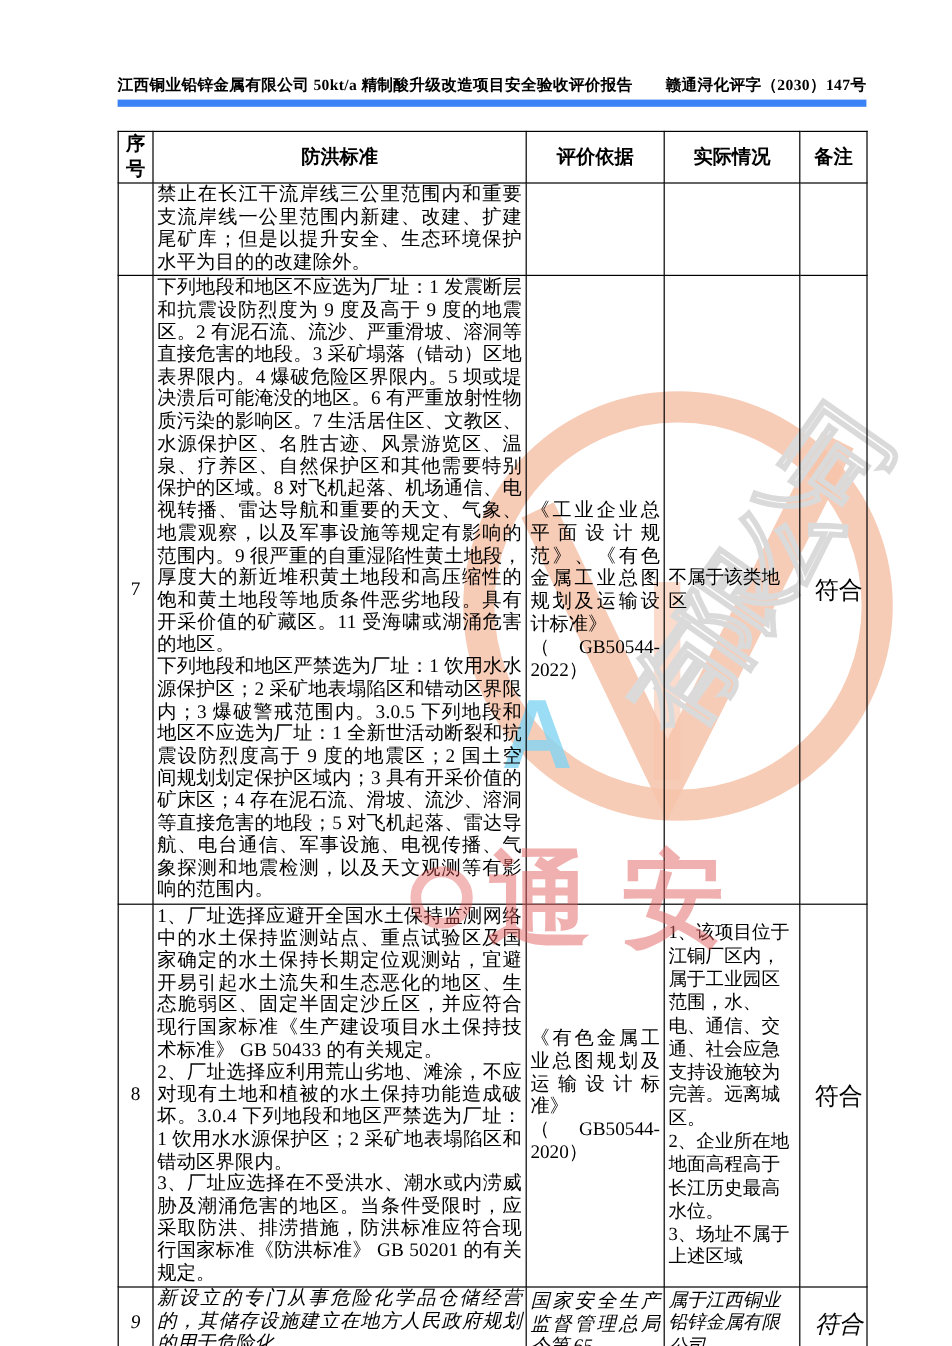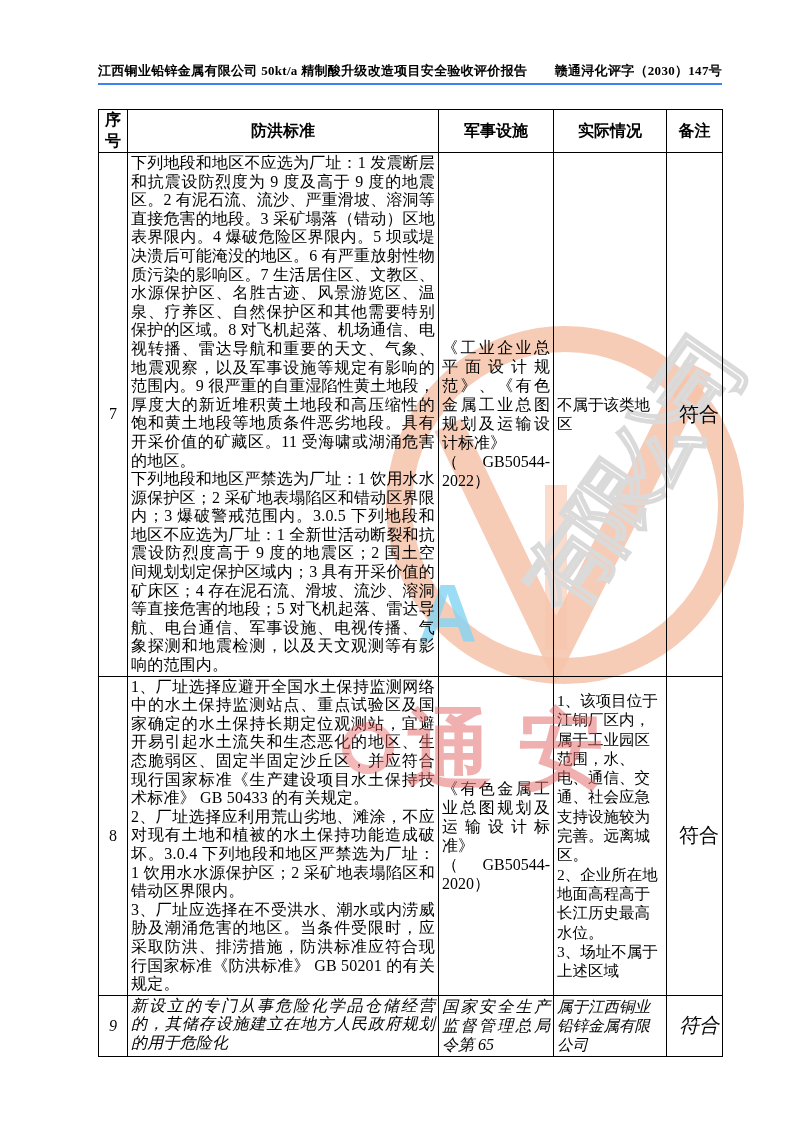--- a/index.html
+++ b/index.html
@@ -7,21 +7,21 @@
     position:relative;
     width:793px; height:1122px;
     background:#ffffff;
     font-family:"Liberation Serif","DejaVu Serif",serif;
     color:#000;
     overflow:hidden;
   }
   
   .page-header {
     position:absolute; left:98px; top:62px; width:624px;
-    border-bottom:2px solid #3b82f6;
+    border-bottom:6px solid #3b82f6;
     padding-bottom:3px;
     display:flex; justify-content:space-between; align-items:flex-end;
     font-size:13px; font-weight:bold; letter-spacing:0.3px;
   }
   
   table.doc-table {
     position:absolute; left:98px; top:97px; width:624px;
     border-collapse:collapse; table-layout:fixed;
     z-index:1;
     margin-top:12px;
@@ -119,26 +119,33 @@
       <col style="width:29px">
         <col style="width:311px">
         <col style="width:115px">
       <col style="width:113px">
         <col style="width:56px">
     </colgroup>
     <thead>
       <tr>
         <th>序号</th>
         <th>防洪标准</th>
-        <th>军事设施</th>
+        <th>评价依据</th>
         <th>实际情况</th>
         <th>备注</th>
       </tr>
     </thead>
     <tbody>
+      <tr class="row-cont">
+        <td class="cell-no"></td>
+        <td class="cell-item">禁止在长江干流岸线三公里范围内和重要支流岸线一公里范围内新建、改建、扩建尾矿库；但是以提升安全、生态环境保护水平为目的的改建除外。</td>
+        <td class="cell-basis"></td>
+        <td class="cell-actual"></td>
+        <td class="cell-remark"></td>
+      </tr>
       <tr class="row-seven">
         <td class="cell-no">7</td>
         <td class="cell-item">下列地段和地区不应选为厂址：1 发震断层和抗震设防烈度为 9 度及高于 9 度的地震区。2 有泥石流、流沙、严重滑坡、溶洞等直接危害的地段。3 采矿塌落（错动）区地表界限内。4 爆破危险区界限内。5 坝或堤决溃后可能淹没的地区。6 有严重放射性物质污染的影响区。7 生活居住区、文教区、水源保护区、名胜古迹、风景游览区、温泉、疗养区、自然保护区和其他需要特别保护的区域。8 对飞机起落、机场通信、电视转播、雷达导航和重要的天文、气象、地震观察，以及军事设施等规定有影响的范围内。9 很严重的自重湿陷性黄土地段，厚度大的新近堆积黄土地段和高压缩性的饱和黄土地段等地质条件恶劣地段。具有开采价值的矿藏区。11 受海啸或湖涌危害的地区。
 下列地段和地区严禁选为厂址：1 饮用水水源保护区；2 采矿地表塌陷区和错动区界限内；3 爆破警戒范围内。3.0.5 下列地段和地区不应选为厂址：1 全新世活动断裂和抗震设防烈度高于 9 度的地震区；2 国土空间规划划定保护区域内；3 具有开采价值的矿床区；4 存在泥石流、滑坡、流沙、溶洞等直接危害的地段；5 对飞机起落、雷达导航、电台通信、军事设施、电视传播、气象探测和地震检测，以及天文观测等有影响的范围内。</td>
         <td class="cell-basis">《工业企业总平面设计规范》、《有色金属工业总图规划及运输设计标准》
 （GB50544-2022）</td>
         <td class="cell-actual">不属于该类地区</td>
         <td class="cell-remark">符合</td>
       </tr>
       <tr class="row-eight">

